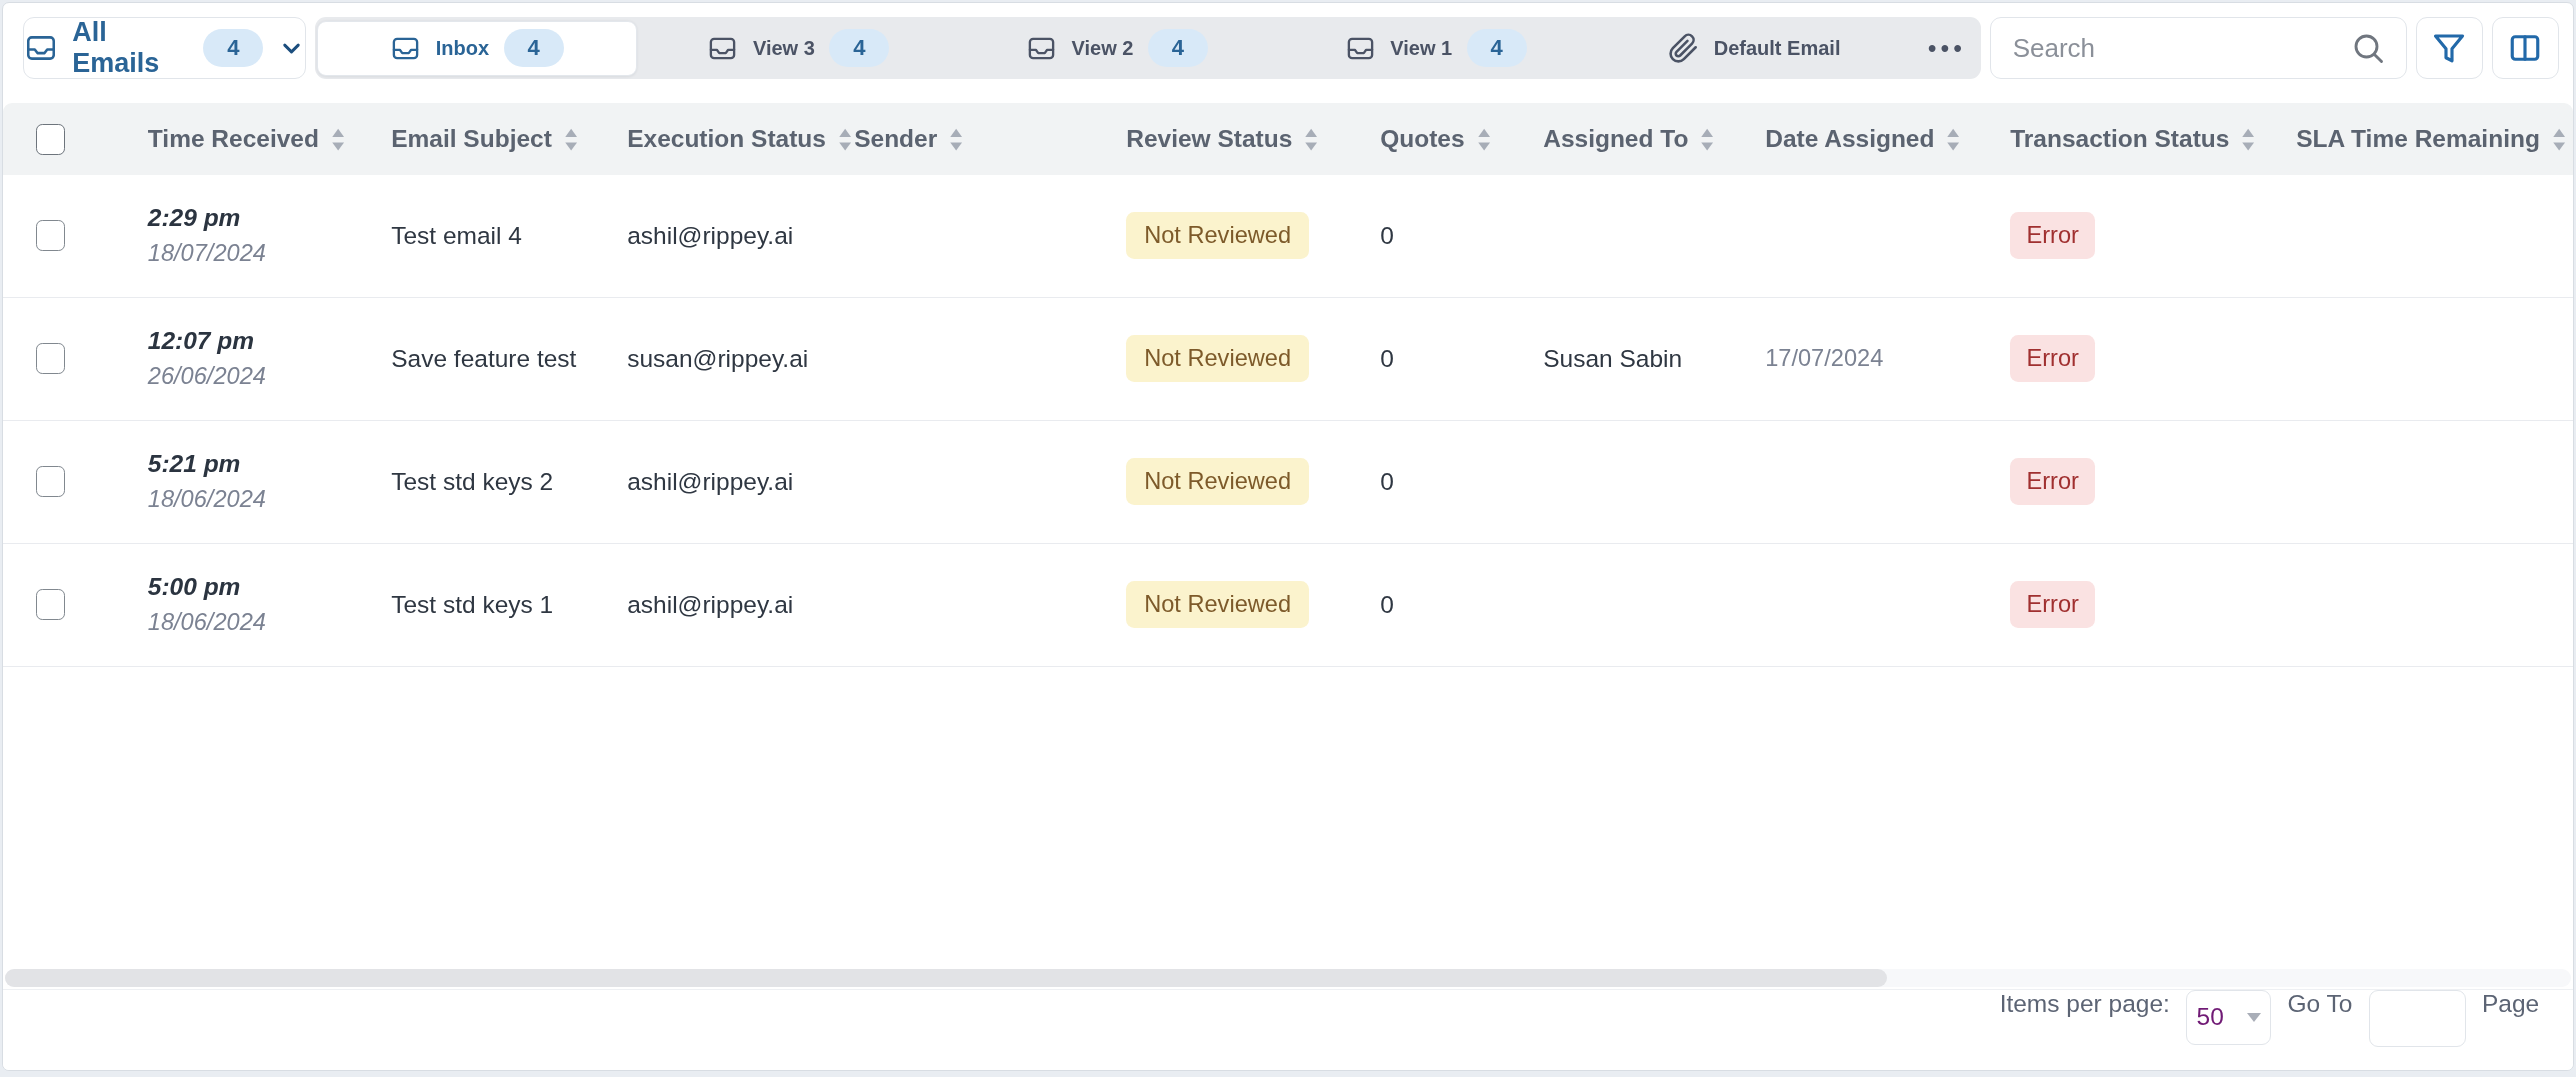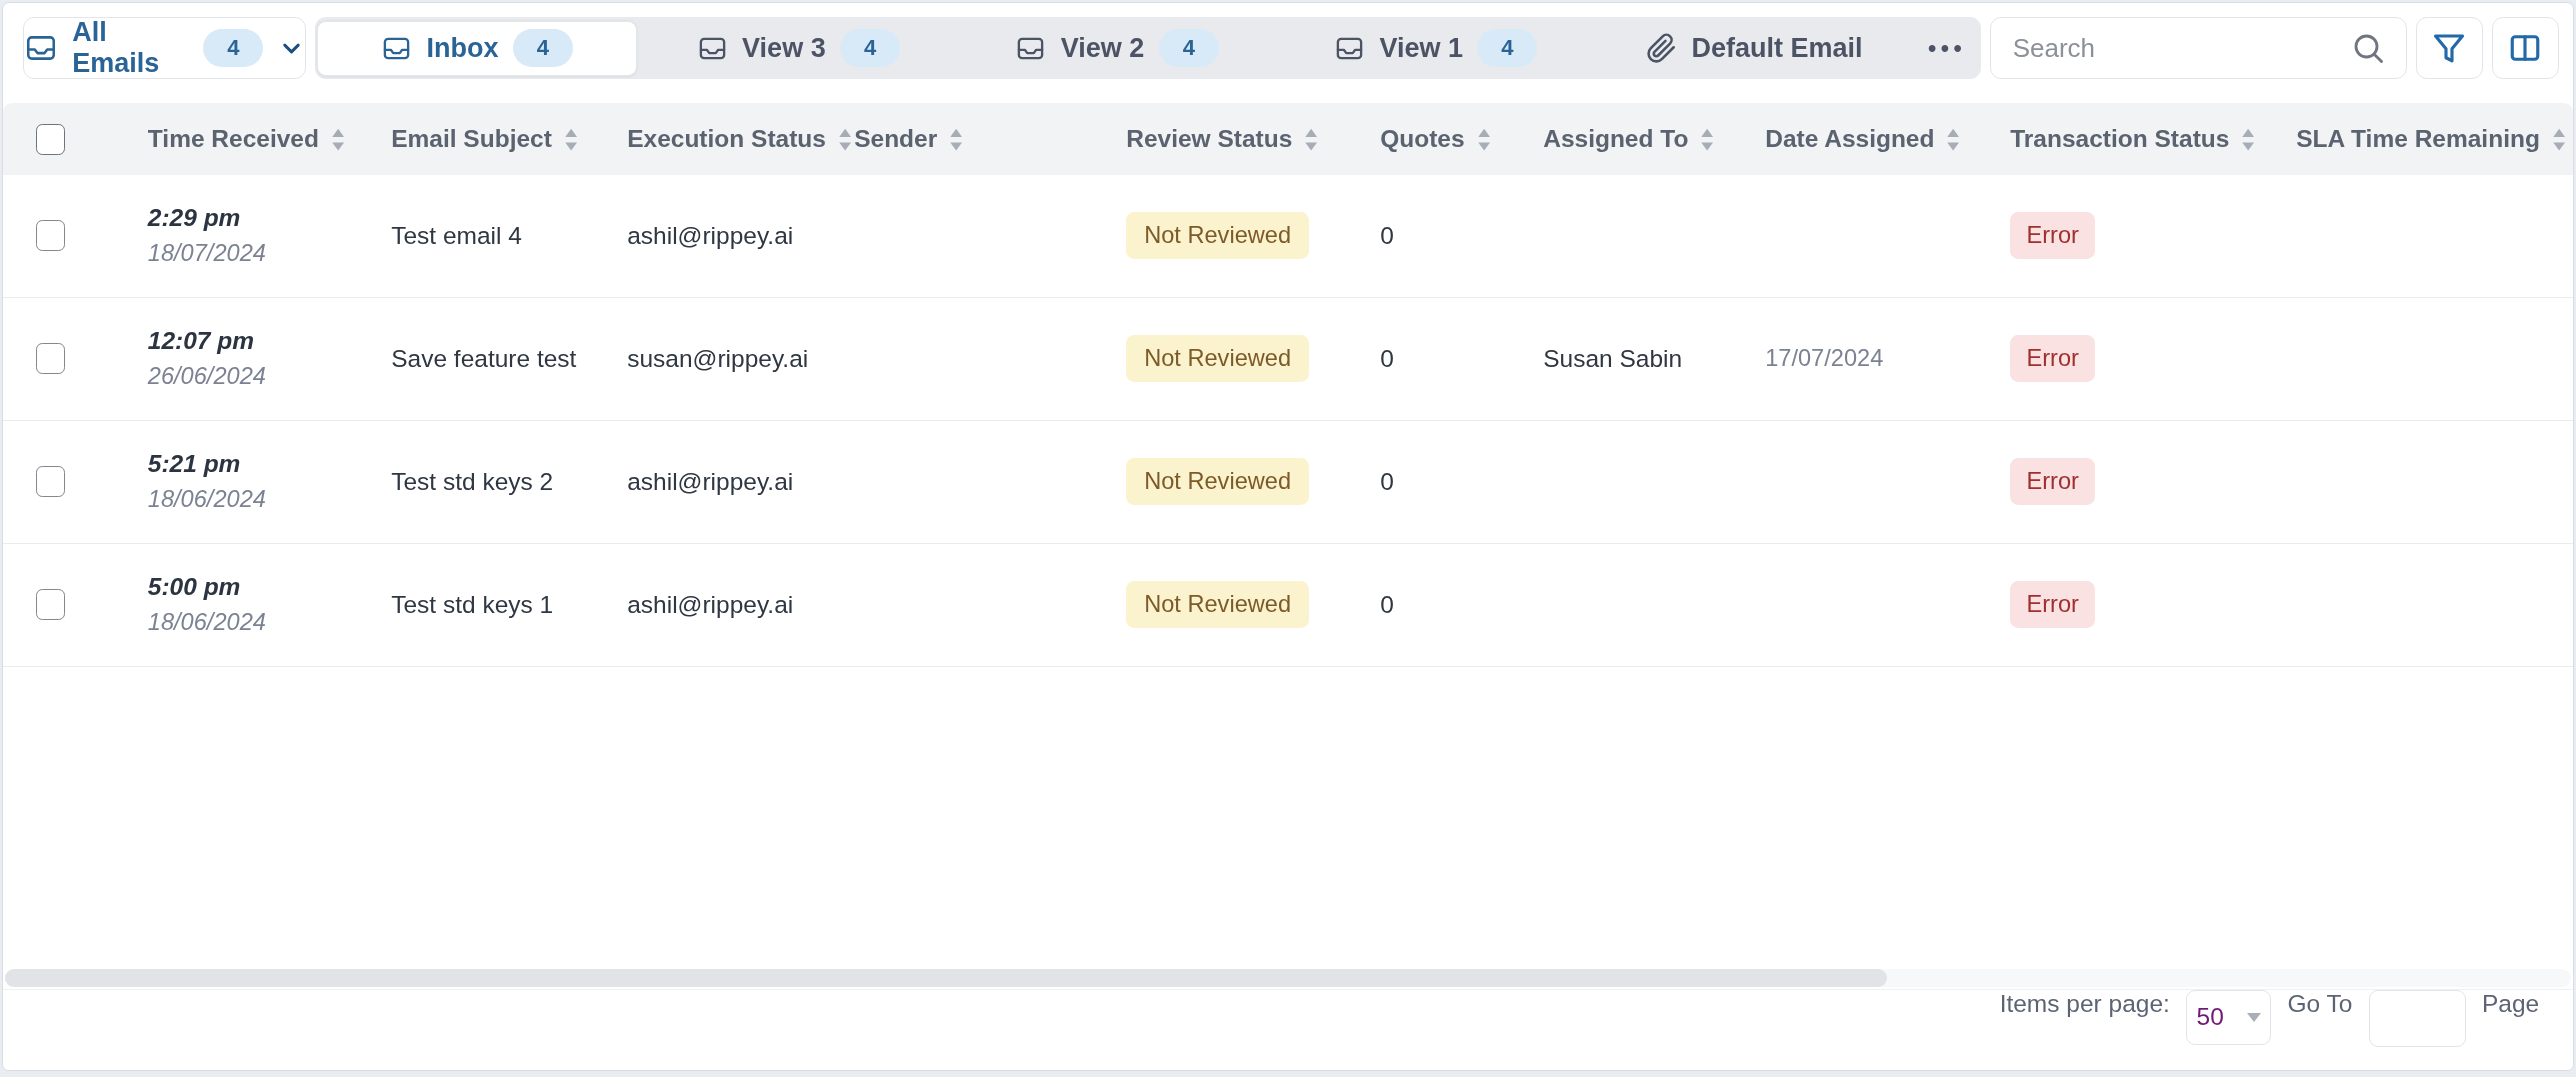--- a/index.html
+++ b/index.html
@@ -26,21 +26,21 @@
   }
   .all-emails .lbl{color:#2a6496;font-size:27px;font-weight:700;}
   .tabstrip{
     flex:1;display:flex;align-items:stretch;background:#e8eaed;border-radius:11px;
     overflow:hidden;
   }
   .tab{
     flex:1;display:flex;align-items:center;justify-content:center;gap:14.5px;
     margin:3.6px 0;border-radius:9px;cursor:pointer;color:#4b5365;
   }
-  .tab .lbl{font-size:27px;font-weight:600;color:#4b5365;}
+  .tab .lbl{font-size:20px;font-weight:600;color:#4b5365;}
   .tab.active{background:#ffffff;border:0.9px solid #e3e7ec;margin:3.6px 1.8px;
     box-shadow:0 0.9px 2.7px rgba(16,24,40,.07);}
   .tab.active .lbl{color:#2a6496;}
   .count-badge{
     min-width:42px;height:38px;padding:0 9px;border-radius:906px;
     background:#d8e9f8;color:#2a6496;font-size:22px;font-weight:600;
     display:inline-flex;align-items:center;justify-content:center;
   }
   .overflow-dots{
     flex:0 0 67px;display:flex;align-items:center;justify-content:center;

